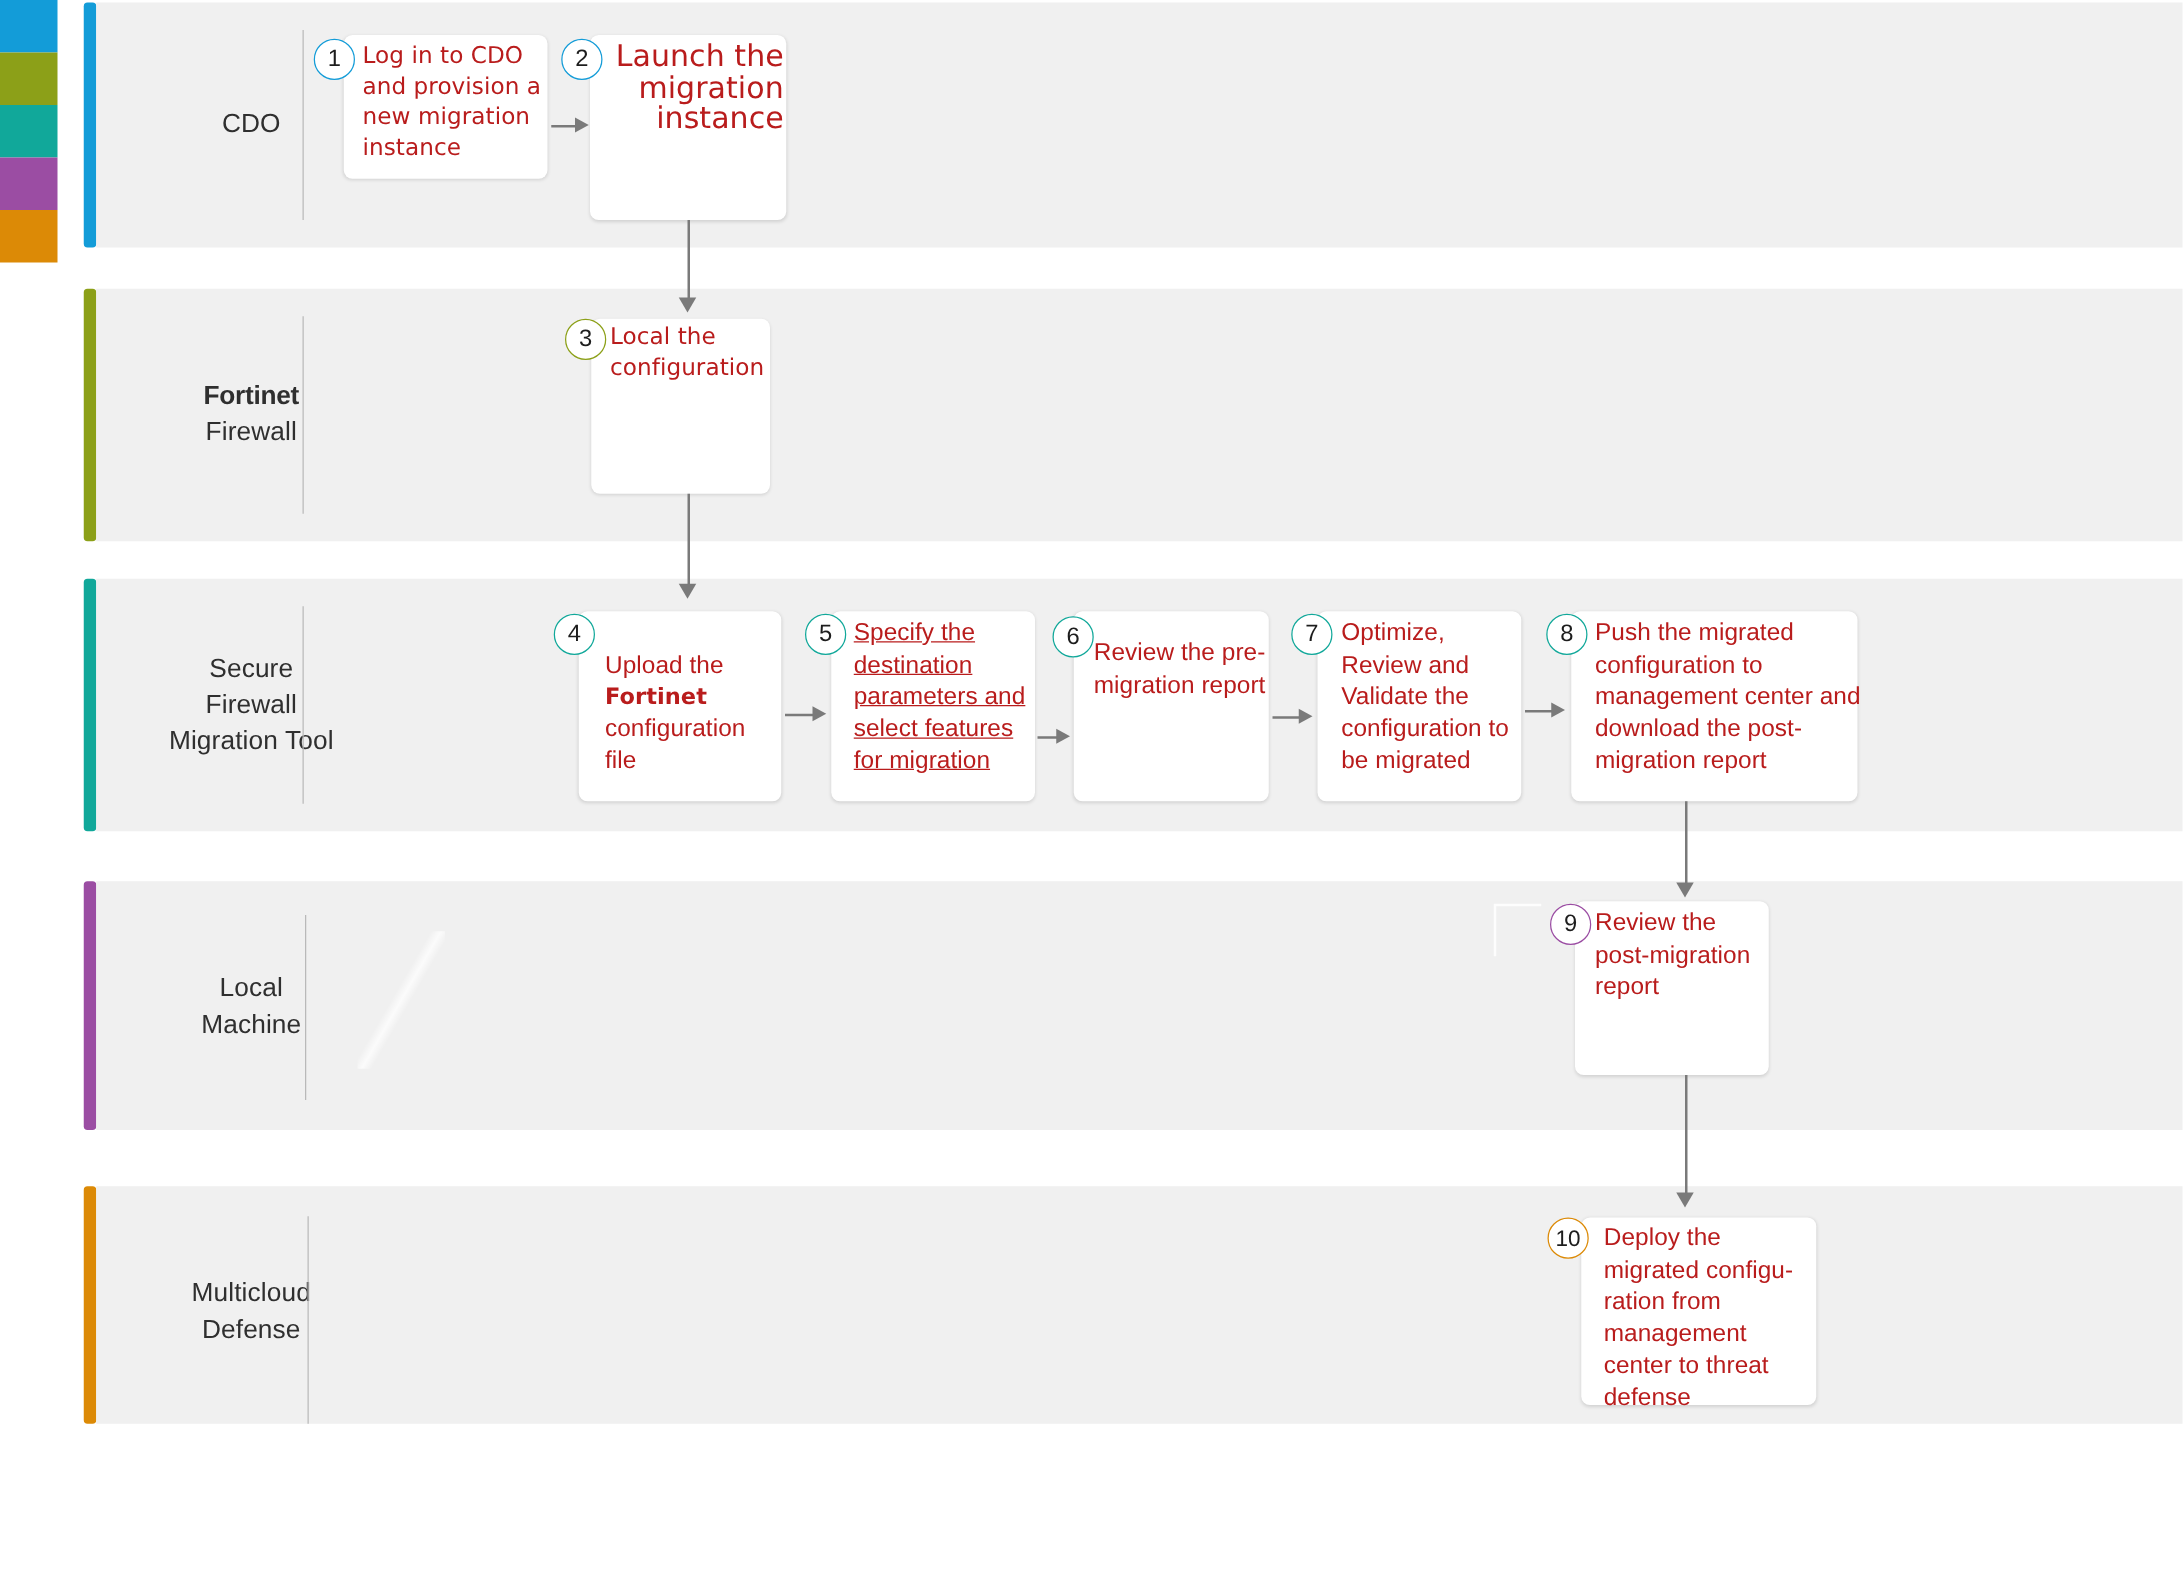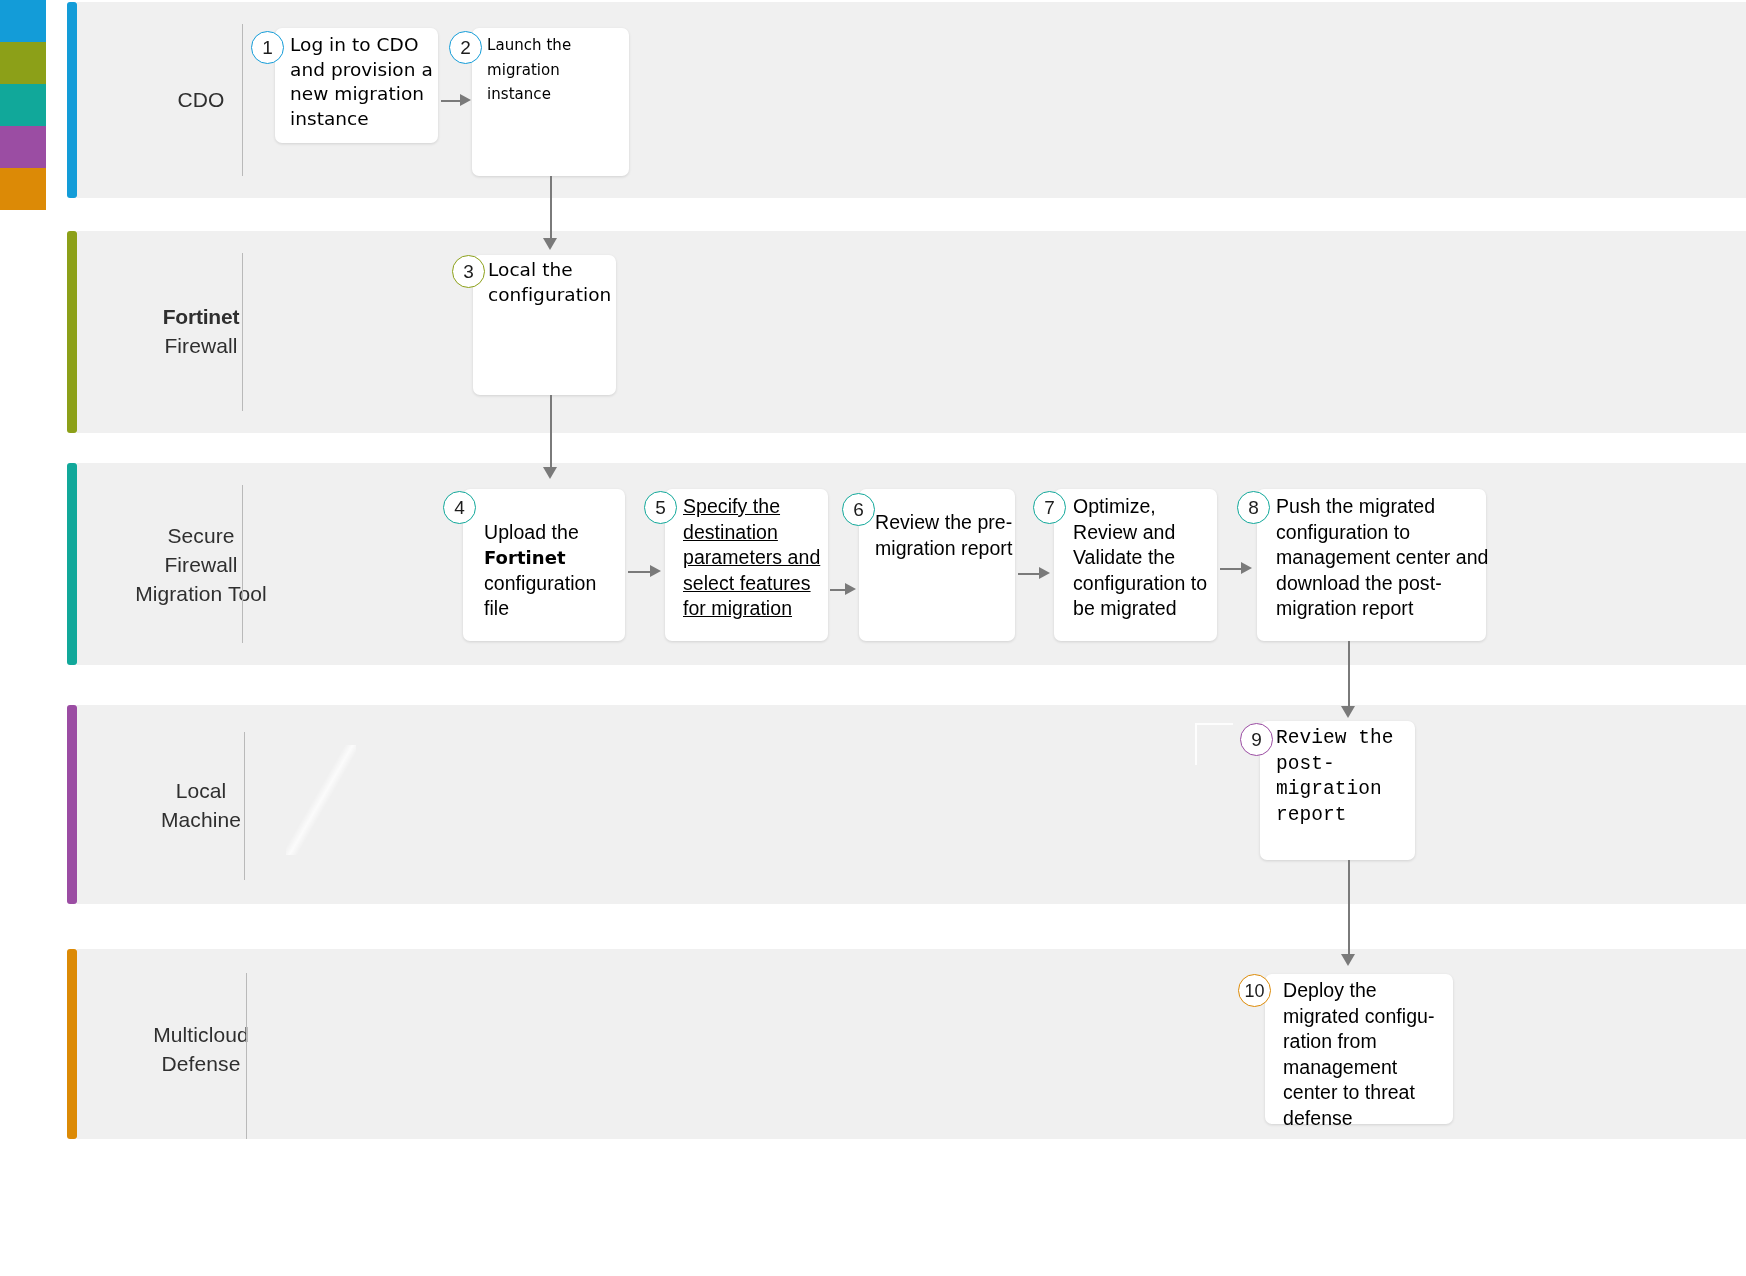--- a/index.html
+++ b/index.html
@@ -27,21 +27,21 @@
   .lane-label .strong{font-weight:700;letter-spacing:-.2px;}
   .lane-div{position:absolute;width:1px;background:#b9b9b9;}
 
   
   .step{
     position:absolute;background:#ffffff;border-radius:7px;
     box-shadow:0 1px 3px rgba(0,0,0,.13);
   }
   .step-text{
     position:absolute;left:18px;top:11px;right:10px;
-    color:#000000;font-size:19.5px;line-height:25.5px;
+    color:#b91c1c;font-size:19.5px;line-height:25.5px;
     letter-spacing:.05px;white-space:pre-line;
   }
   .step-text .strong{font-weight:700;font-family:"DejaVu Sans",sans-serif;font-size:18px;}
   .badge{
     position:absolute;width:31px;height:31px;border-radius:50%;
     background:#ffffff;border:1.6px solid #888;
     display:flex;align-items:center;justify-content:center;
     color:#1d1d1d;font-size:19px;line-height:1;z-index:6;
   }
   .badge.n10{font-size:18px;}
@@ -127,21 +127,21 @@
               background:linear-gradient(120deg,rgba(255,255,255,0) 44%,rgba(255,255,255,.75) 50%,rgba(255,255,255,0) 56%);"></div>
   <div class="artifact" style="left:1195px;top:723px;width:36px;height:40px;
               border-top:2px solid rgba(255,255,255,.85);border-left:2px solid rgba(255,255,255,.85);"></div>
 
   <div class="step" style="left:275px;top:28px;width:163px;height:115px;"></div>
   <div class="badge" style="left:251px;top:31px;border-color:#139cd8;">1</div>
   <div class="step-text" style="left:290px;top:33px;width:145px;font-family:'DejaVu Sans',sans-serif;font-size:18.5px;line-height:24.5px;">Log in to CDO and provision a new migration instance</div>
 
   <div class="step" style="left:472px;top:28px;width:157px;height:148px;"></div>
   <div class="badge" style="left:449px;top:31px;border-color:#139cd8;">2</div>
-  <div class="step-text" style="left:487px;top:33px;width:140px;font-family:'DejaVu Sans',sans-serif;font-size:15px;line-height:24.5px;">Launch the migration instance</div>
+  <div class="step-text" style="left:487px;top:33px;width:140px;font-family:'DejaVu Sans',sans-serif;font-size:24px;line-height:24.5px;text-align:right;">Launch the migration instance</div>
 
   <div class="step" style="left:473px;top:255px;width:143px;height:140px;"></div>
   <div class="badge" style="left:452px;top:255px;border-color:#8ca018;">3</div>
   <div class="step-text" style="left:488px;top:258px;width:136px;font-family:'DejaVu Sans',sans-serif;font-size:18.5px;line-height:24.5px;">Local the configuration</div>
 
   <div class="step" style="left:463px;top:489px;width:162px;height:152px;"></div>
   <div class="badge" style="left:443px;top:491px;border-color:#11a89a;">4</div>
   <div class="step-text" style="left:484px;top:494px;width:140px;">
     <span>Upload the </span><span class="strong">Fortinet</span><span> configuration file</span>
   </div>
@@ -157,21 +157,21 @@
   <div class="step" style="left:1054px;top:489px;width:163px;height:152px;"></div>
   <div class="badge" style="left:1033px;top:491px;border-color:#11a89a;">7</div>
   <div class="step-text" style="left:1073px;top:494px;width:146px;">Optimize, Review and Validate the configuration to be migrated</div>
 
   <div class="step" style="left:1257px;top:489px;width:229px;height:152px;"></div>
   <div class="badge" style="left:1237px;top:491px;border-color:#11a89a;">8</div>
   <div class="step-text" style="left:1276px;top:494px;width:215px;">Push the migrated configuration to management center and download the post-migration report</div>
 
   <div class="step" style="left:1260px;top:721px;width:155px;height:139px;"></div>
   <div class="badge" style="left:1240px;top:723px;border-color:#9b4da3;">9</div>
-  <div class="step-text" style="left:1276px;top:726px;width:142px;font-family:Liberation Mono, monospace;">Review the post-migration report</div>
+  <div class="step-text" style="left:1276px;top:726px;width:142px;">Review the post-migration report</div>
 
   <div class="step" style="left:1265px;top:974px;width:188px;height:150px;"></div>
   <div class="badge n10" style="left:1238px;top:974px;border-color:#dc8a06;">10</div>
   <div class="step-text" style="left:1283px;top:978px;width:165px;">Deploy the migrated configu-
 ration from management center to threat defense</div>
 
   <div class="conn h" style="left:441px;top:100px;width:22px;"></div>
   <div class="head-r" style="left:460px;top:94px;"></div>
 
   <div class="conn v" style="left:550px;top:176px;height:66px;"></div>

